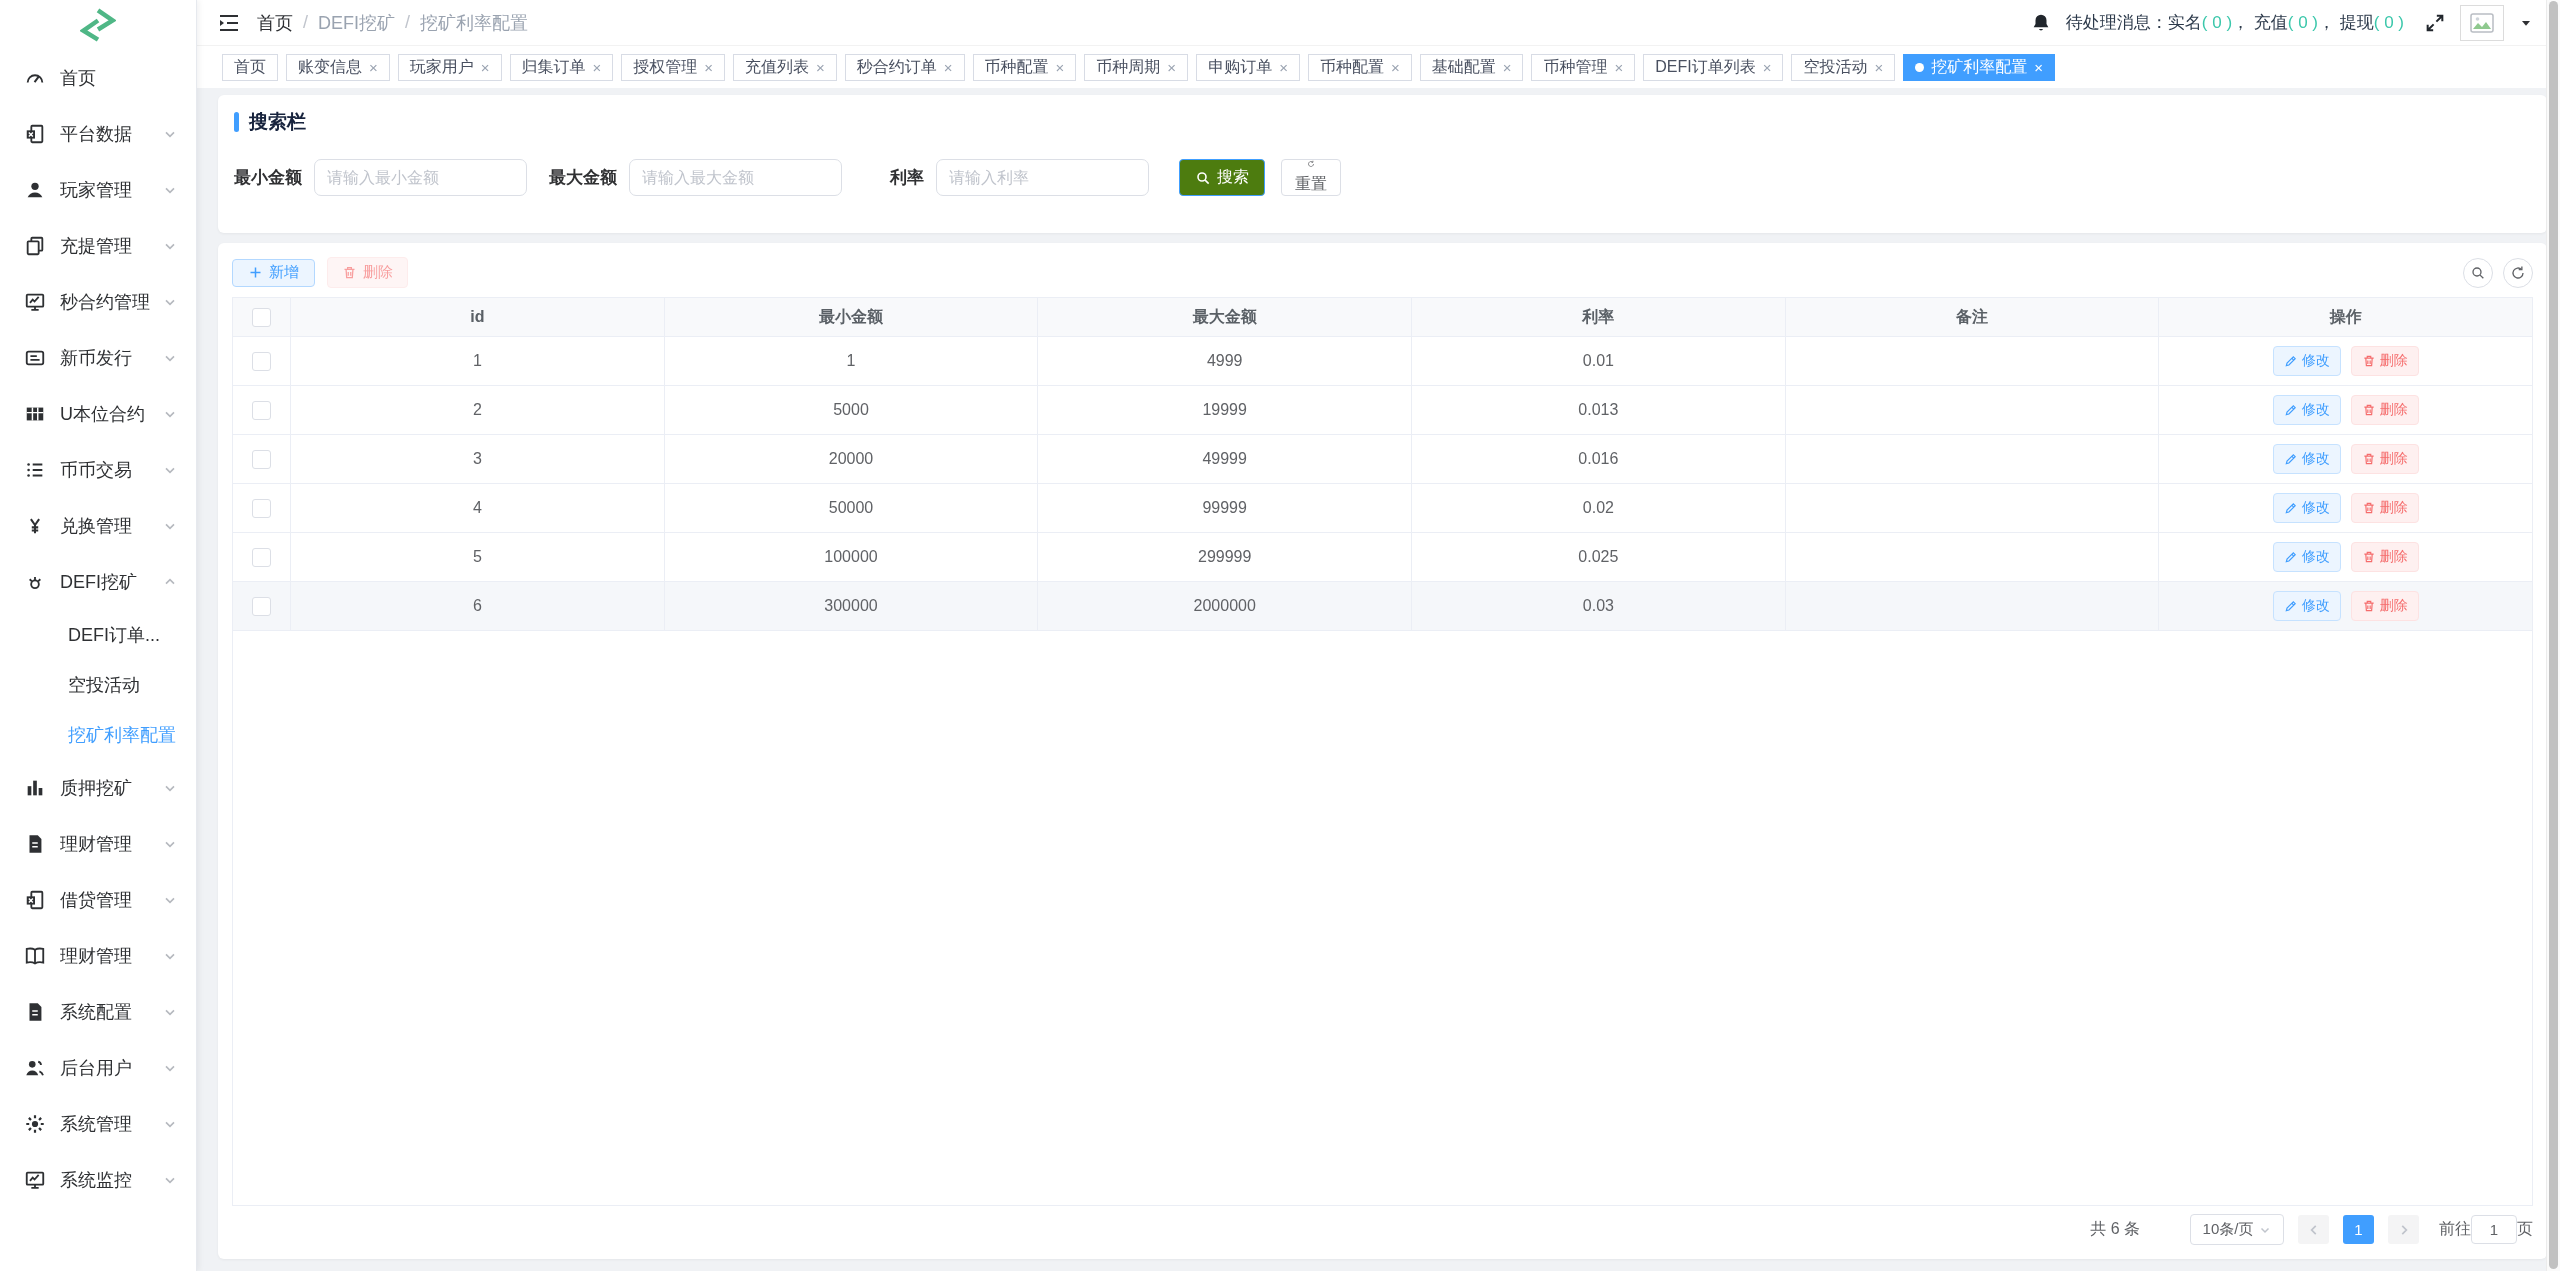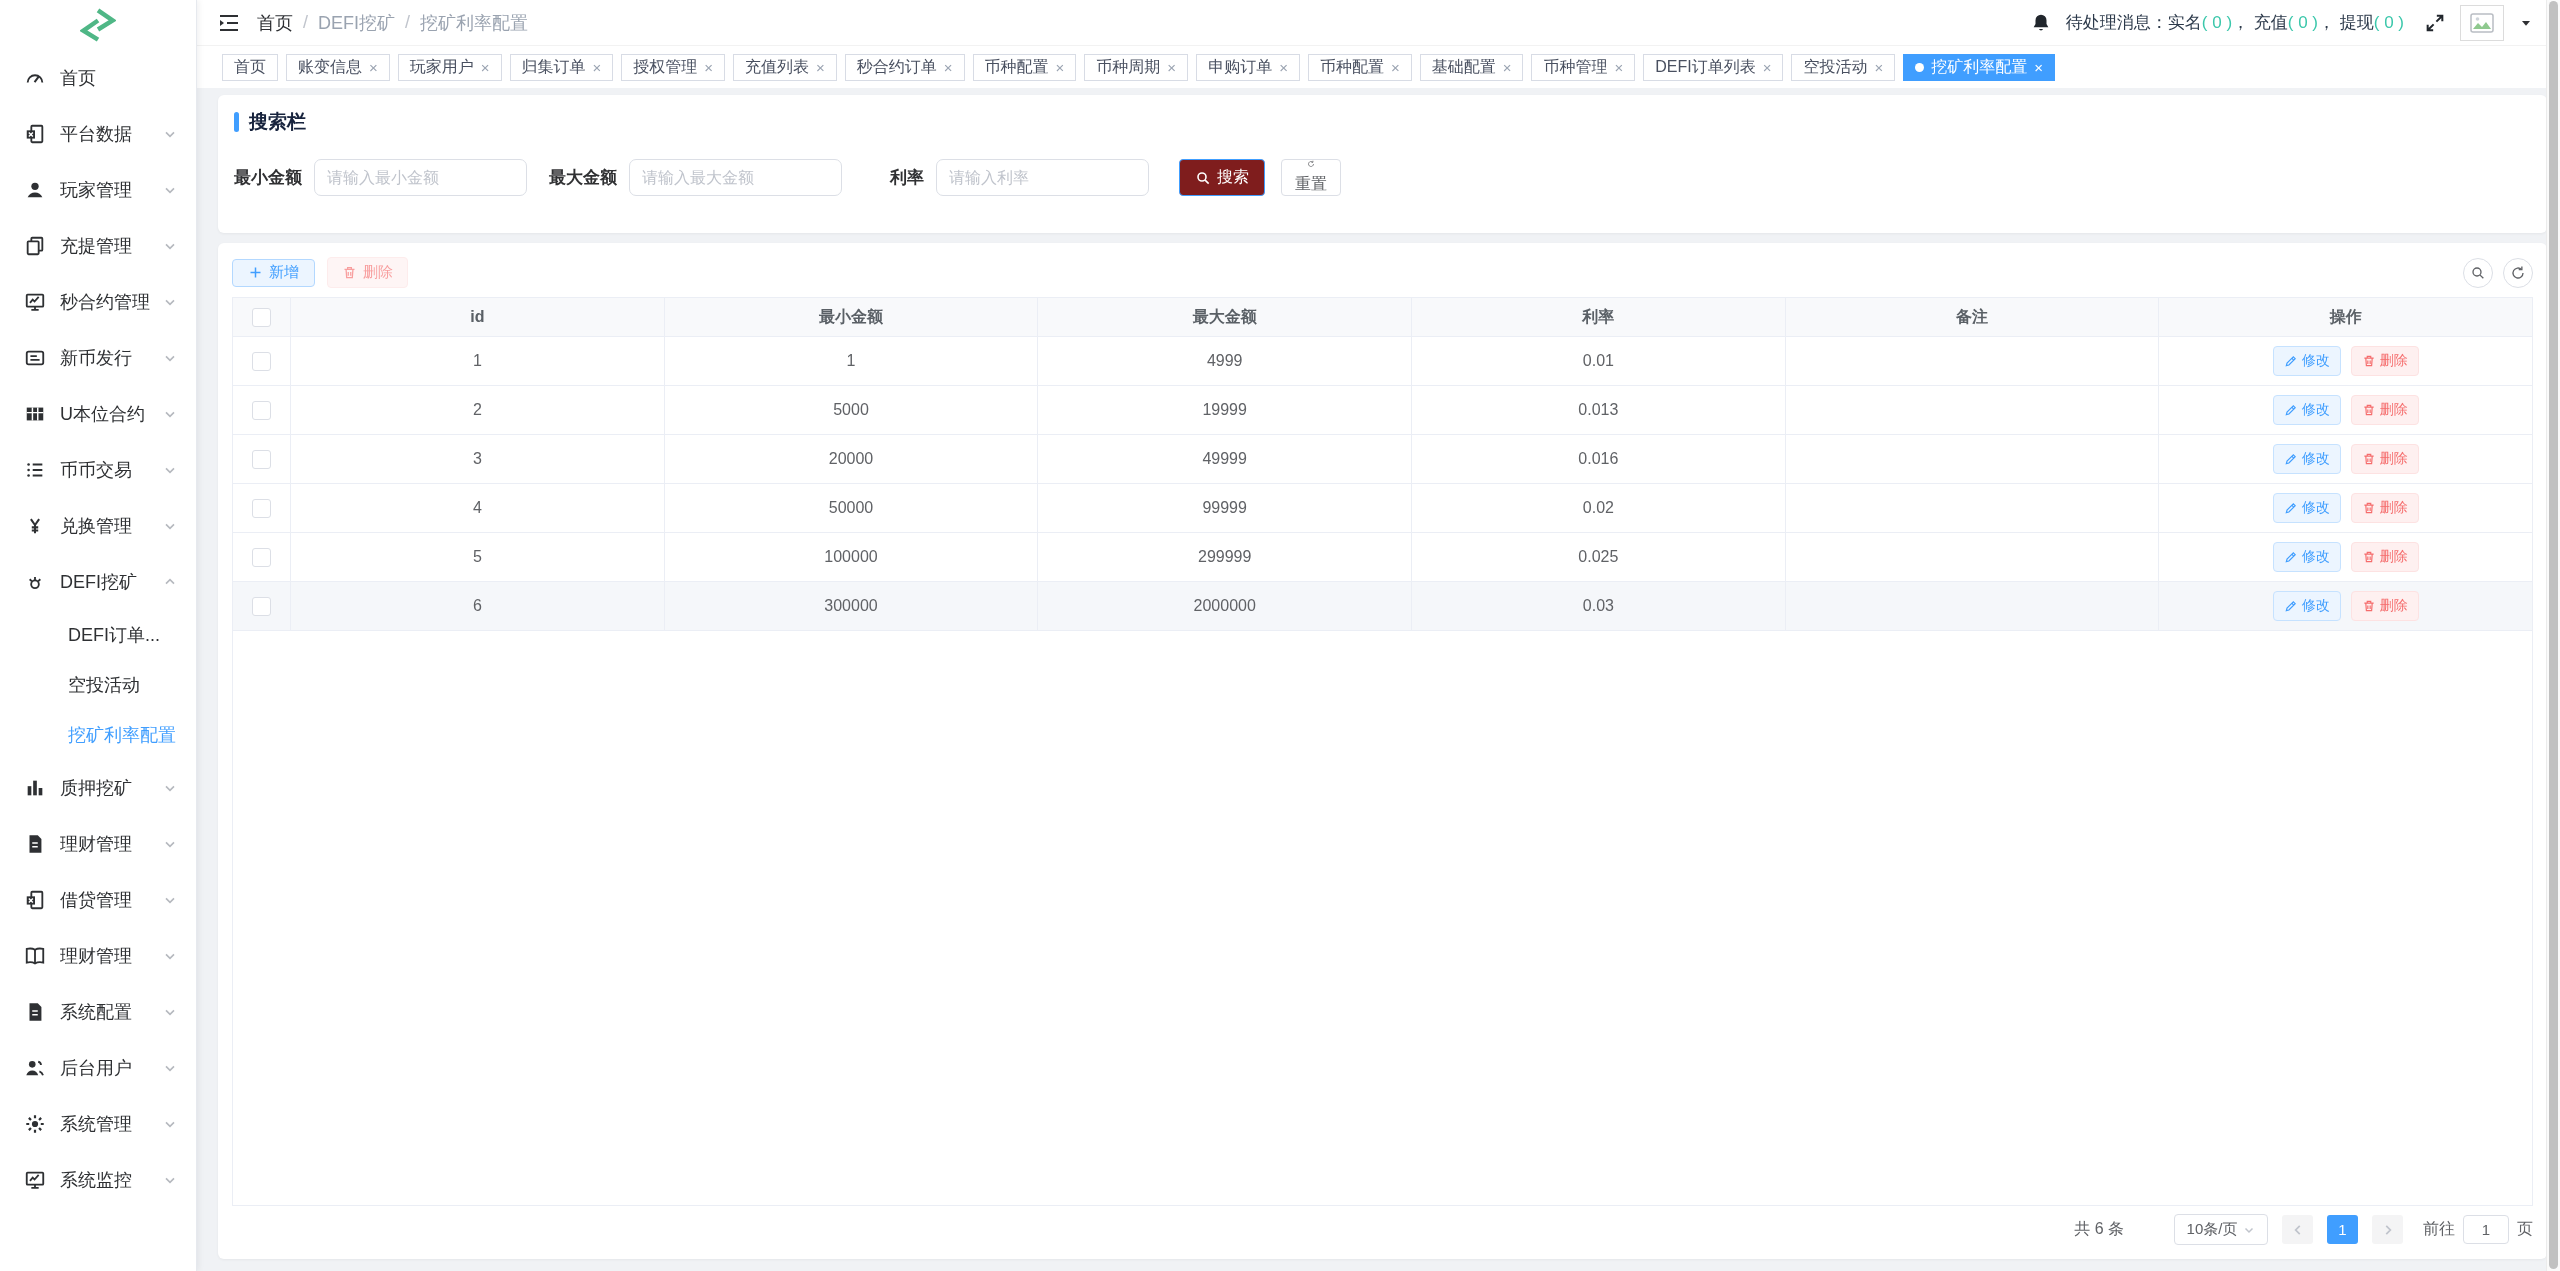--- a/index.html
+++ b/index.html
@@ -62,21 +62,21 @@
   .title-bar { width:5px; height:20px; border-radius:3px; background:#409EFF; }
   .search-form { display:flex; align-items:center; margin-top:24px; }
   .sf-label { font-size:17px; font-weight:600; color:#303133; margin-right:12px; white-space:nowrap; }
   .sf-input { width:213px; height:37px; border:1px solid #dcdfe6; border-radius:7px;
     padding:0 12px; font-size:16px; color:#606266; outline:none; margin-right:22px;
     font-family:inherit; }
   .sf-input::placeholder { color:#c0c4cc; }
   .gap-before { margin-left:26px; }
   .btn { display:inline-flex; align-items:center; justify-content:center; gap:6px;
     border-radius:4px; cursor:pointer; font-family:inherit; }
-  .btn-search { height:37px; padding:0 15px; background:#7f1d1d; border:1px solid #409EFF;
+  .btn-search { height:37px; padding:0 15px; background:#4d7c0f; border:1px solid #409EFF;
     color:#fff; font-size:16px; margin-left:8px; }
   .btn-reset { height:37px; padding:0 13px; background:#fff; border:1px solid #dcdfe6;
     color:#606266; font-size:16px; margin-left:16px;flex-direction:column; }
 
   .table-card { flex:1; padding:14px; display:flex; flex-direction:column; min-height:0; }
   .toolbar { display:flex; align-items:center; height:31px; margin-bottom:9px; }
   .btn-add { height:28px; padding:0 15px; background:#ecf5ff; border:1px solid #b3d8ff;
     color:#409EFF; font-size:15px; }
   .btn-del-top { height:31px; padding:0 14px; background:#fef0f0; border:1px solid #fde2e2;
     color:#f56c6c; font-size:15px; margin-left:12px; opacity:.65; cursor:not-allowed; }
@@ -109,21 +109,21 @@
     margin-top:8px; font-size:16px; color:#606266; }
   .pg-total { white-space:nowrap; }
   .pg-size { width:94px; height:31px; border:1px solid #dcdfe6; border-radius:4px;
     display:flex; align-items:center; justify-content:center; gap:6px; cursor:pointer;
     color:#606266; font-size:15px;margin-left:36px; }
   .pg-size .sel-arrow { width:12px; height:12px; color:#c0c4cc; }
   .pg-btn { width:31px; height:29px; background:#f4f4f5; border-radius:3px; display:flex;
     align-items:center; justify-content:center; color:#c0c4cc; cursor:pointer; }
   .pg-cur { width:31px; height:29px; background:#409EFF; color:#fff; border-radius:3px;
     display:flex; align-items:center; justify-content:center; font-size:15px; cursor:default; }
-  .pg-goto { display:flex; align-items:center; gap:8px; margin-left:6px; }
+  .pg-goto { display:flex; align-items:center; margin-left:6px; }
   .pg-input { width:46px; height:29px; border:1px solid #dcdfe6; border-radius:4px;
     text-align:center; font-size:15px; color:#606266; outline:none; font-family:inherit; }
 
   
   .scrollbar { position:fixed; top:0; right:0; width:14px; height:1271px; background:#fafafa;
     border-left:1px solid #ebebeb; z-index:50; }
   .scroll-thumb { position:absolute; top:1px; right:2px; width:9px; height:1268px;
     background:#c1c1c1; border-radius:5px; }
 </style>
 </head>

